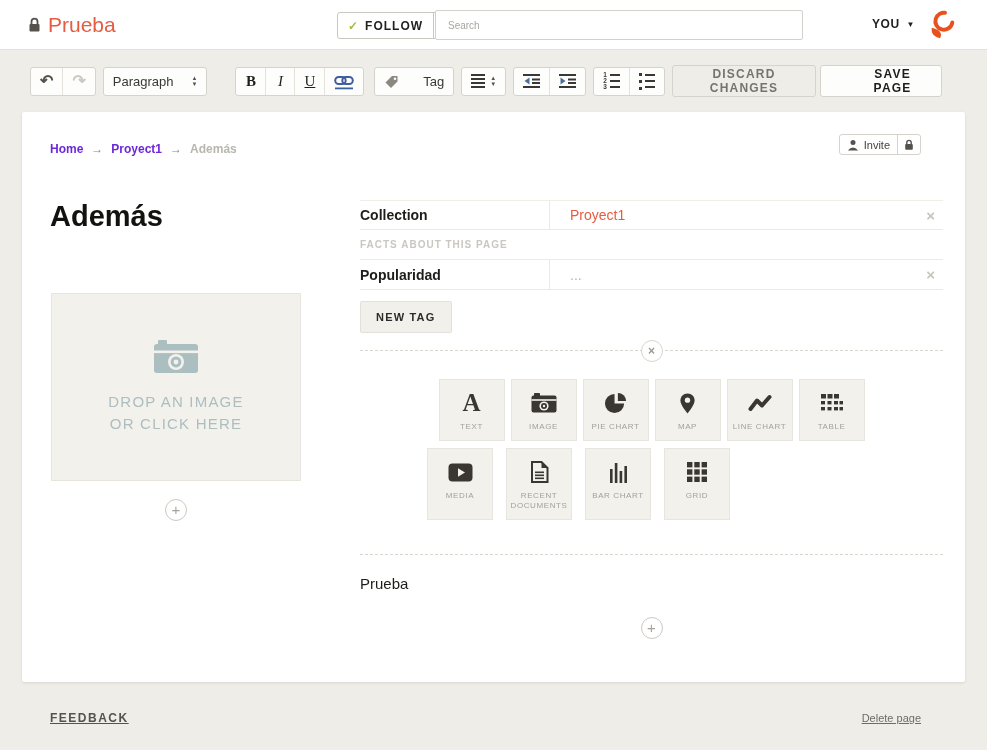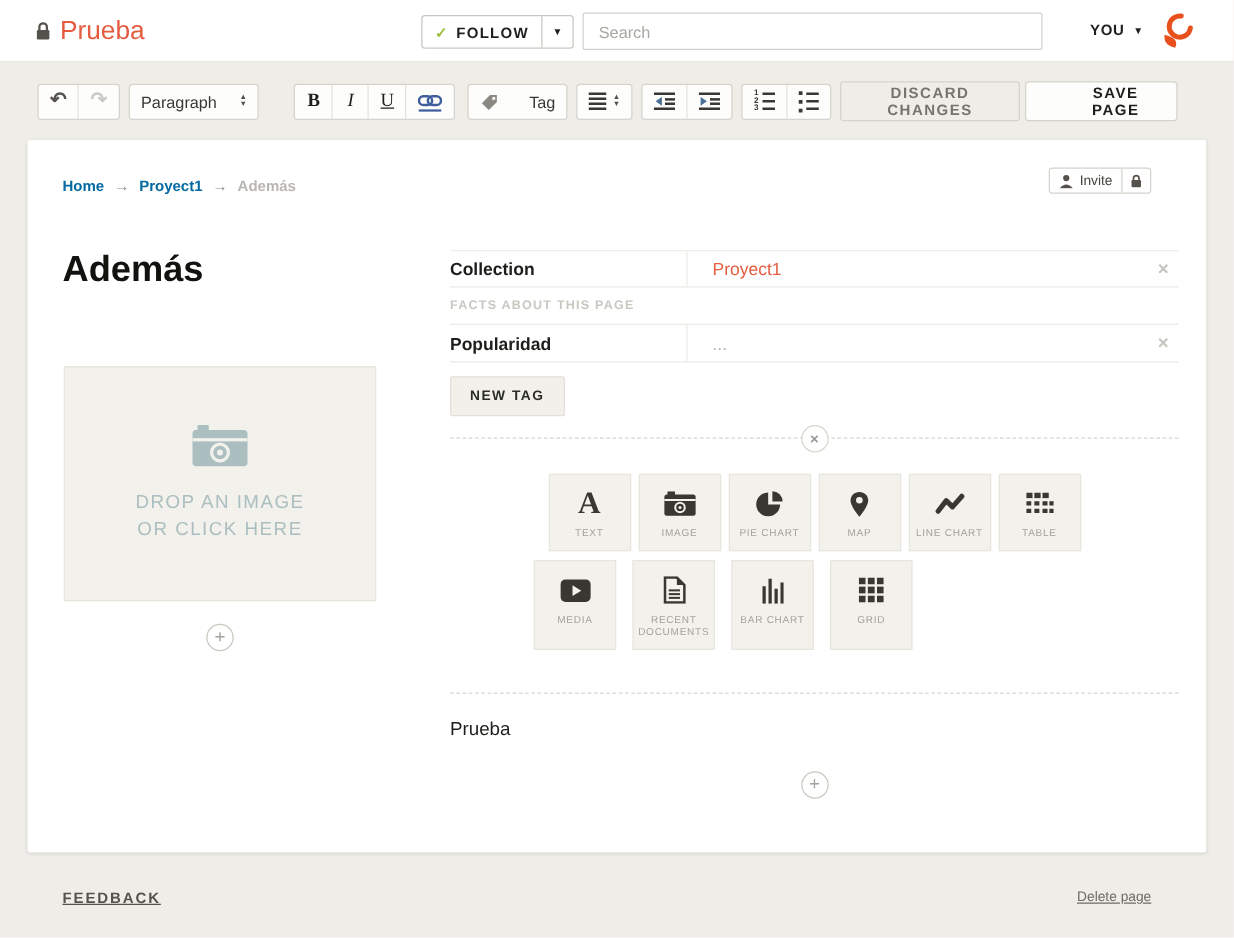--- a/index.html
+++ b/index.html
@@ -23,23 +23,23 @@
     position:absolute; left:337px; top:12px; height:27px;
     display:flex; align-items:stretch;
     background:#fff; border:1px solid #c9c7c1; border-radius:3px;
   }
   .follow-main { display:flex; align-items:center; gap:6px; padding:0 10px;
     font-size:12px; font-weight:bold; letter-spacing:1px; color:#1f1f1d; }
   .follow-check { color:#9bbf3b; font-size:12px; font-weight:bold; }
   .follow-caret { display:flex; align-items:center; padding:0 8px;
     border-left:1px solid #c9c7c1; font-size:8px; color:#1f1f1d; }
   .search-input {
-    position:absolute; left:466px; top:10px; width:368px; height:30px;
+    position:absolute; left:435px; top:10px; width:368px; height:30px;
     border:1px solid #d3d1cb; border-radius:2px; background:#fff;
-    padding:0 12px; font-size:13px; color:#3a3835; outline:none;
+    padding:0 12px; font-size:10px; color:#3a3835; outline:none;
     font-family:"Liberation Sans", sans-serif;
   }
   .search-input::placeholder { color:#a8a6a0; }
   .you-menu { position:absolute; right:72px; top:17px; display:flex; align-items:center; gap:7px;
     font-size:12px; font-weight:bold; letter-spacing:0.5px; color:#1f1f1d; cursor:pointer; }
   .you-caret { font-size:8px; }
   .brand-logo { position:absolute; right:28px; top:8px; width:34px; height:34px; }
 
   
   .toolbar { position:relative; height:62px; display:flex; align-items:center; padding:0 45px 0 30px; }
@@ -73,21 +73,21 @@
   }
   .discard-btn { background:transparent; color:#76746d; }
   .save-btn { background:#fdfdfc; color:#1d1d1a;padding-left:40px; }
 
   
   .card { position:relative; margin:0 22px; height:570px; background:#ffffff;
     border-radius:2px; box-shadow:0 1px 3px rgba(0,0,0,0.10); }
 
   .breadcrumb { position:absolute; left:28px; top:30px; display:flex; align-items:center; gap:8px;
     font-size:12px; font-weight:bold; }
-  .crumb { color:#0369a1; cursor:pointer; }
+  .crumb { color:#6d28d9; cursor:pointer; }
   .crumb.current { color:#b8b6af; }
   .crumb-arrow { color:#8a8880; font-size:12px; }
 
   .invite-btn { position:absolute; right:44px; top:22px; height:21px; display:flex; align-items:stretch;
     background:#fff; border:1px solid #d5d3cb; border-radius:3px; cursor:pointer; }
   .invite-main { display:flex; align-items:center; gap:5px; padding:0 7px; font-size:11px; color:#45433e; }
   .invite-lock { display:flex; align-items:center; padding:0 6px; border-left:1px solid #d5d3cb; }
 
   .page-title { position:absolute; left:28px; top:88px; font-size:29px; font-weight:bold; color:#12120f; }
 

